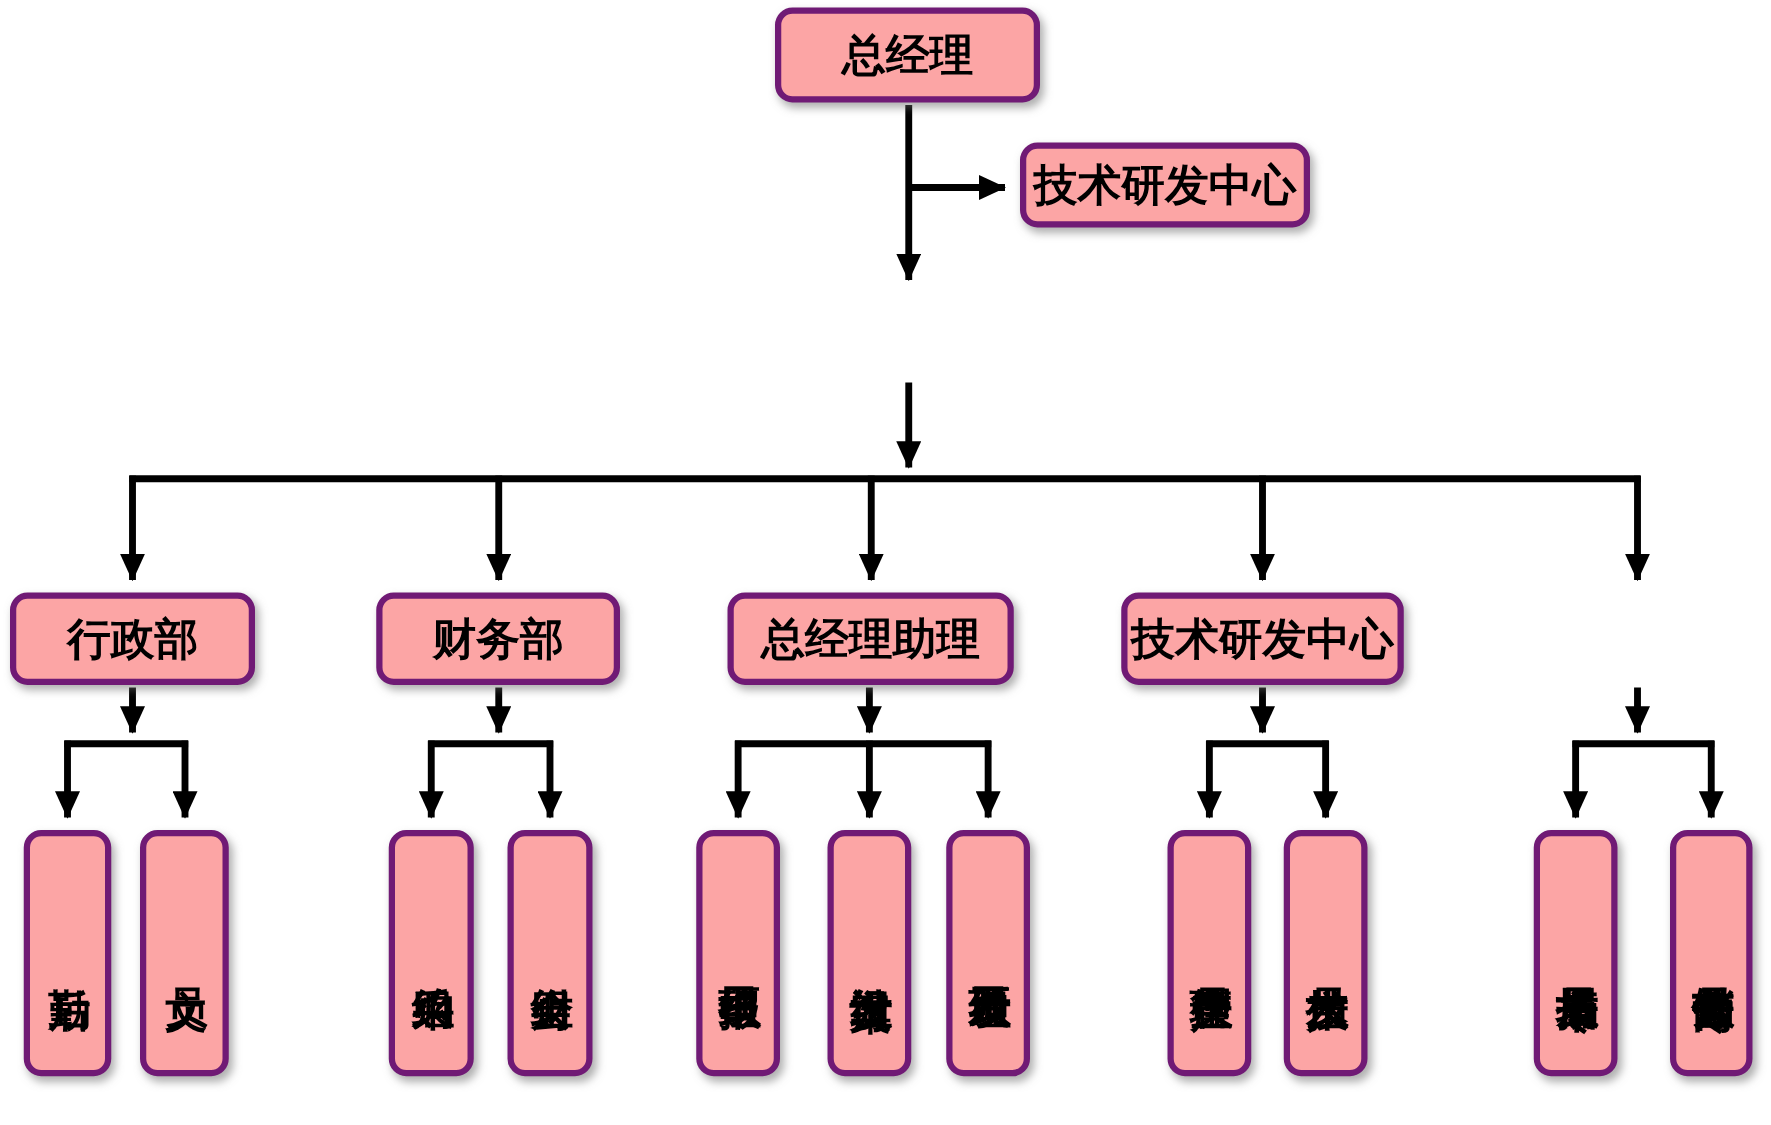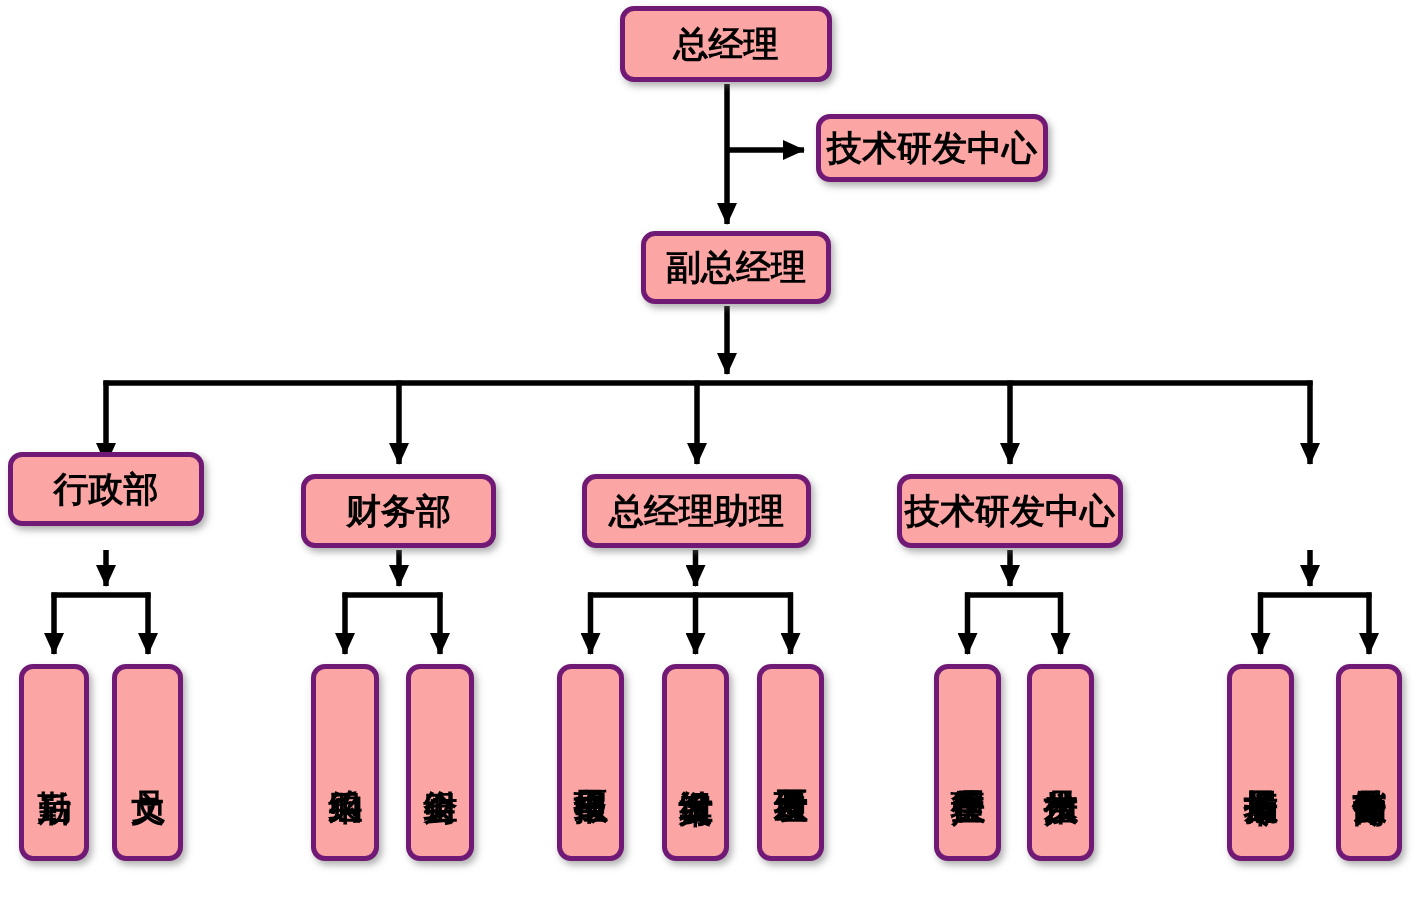--- a/index.html
+++ b/index.html
@@ -107,25 +107,22 @@
   </svg>
 
   <div class="node" style="left:620px; top:6px; width:212px; height:76px;">
     <span class="hlabel">总经理</span>
   </div>
 
   <div class="node" style="left:816px; top:114px; width:232px; height:68px;">
     <span class="hlabel">技术研发中心</span>
   </div>
 
-  <div class="node" style="left:641px; top:231px; width:190px; height:73px;">
-    <span class="hlabel">副总经理</span>
-  </div>
 
-  <div class="node" style="left:8px; top:452px; width:196px; height:74px;">
+  <div class="node" style="left:8px; top:474px; width:196px; height:74px;">
     <span class="hlabel">行政部</span>
   </div>
 
   <div class="node" style="left:301px; top:474px; width:195px; height:74px;">
     <span class="hlabel">财务部</span>
   </div>
 
   <div class="node" style="left:582px; top:474px; width:229px; height:74px;">
     <span class="hlabel">总经理助理</span>
   </div>

